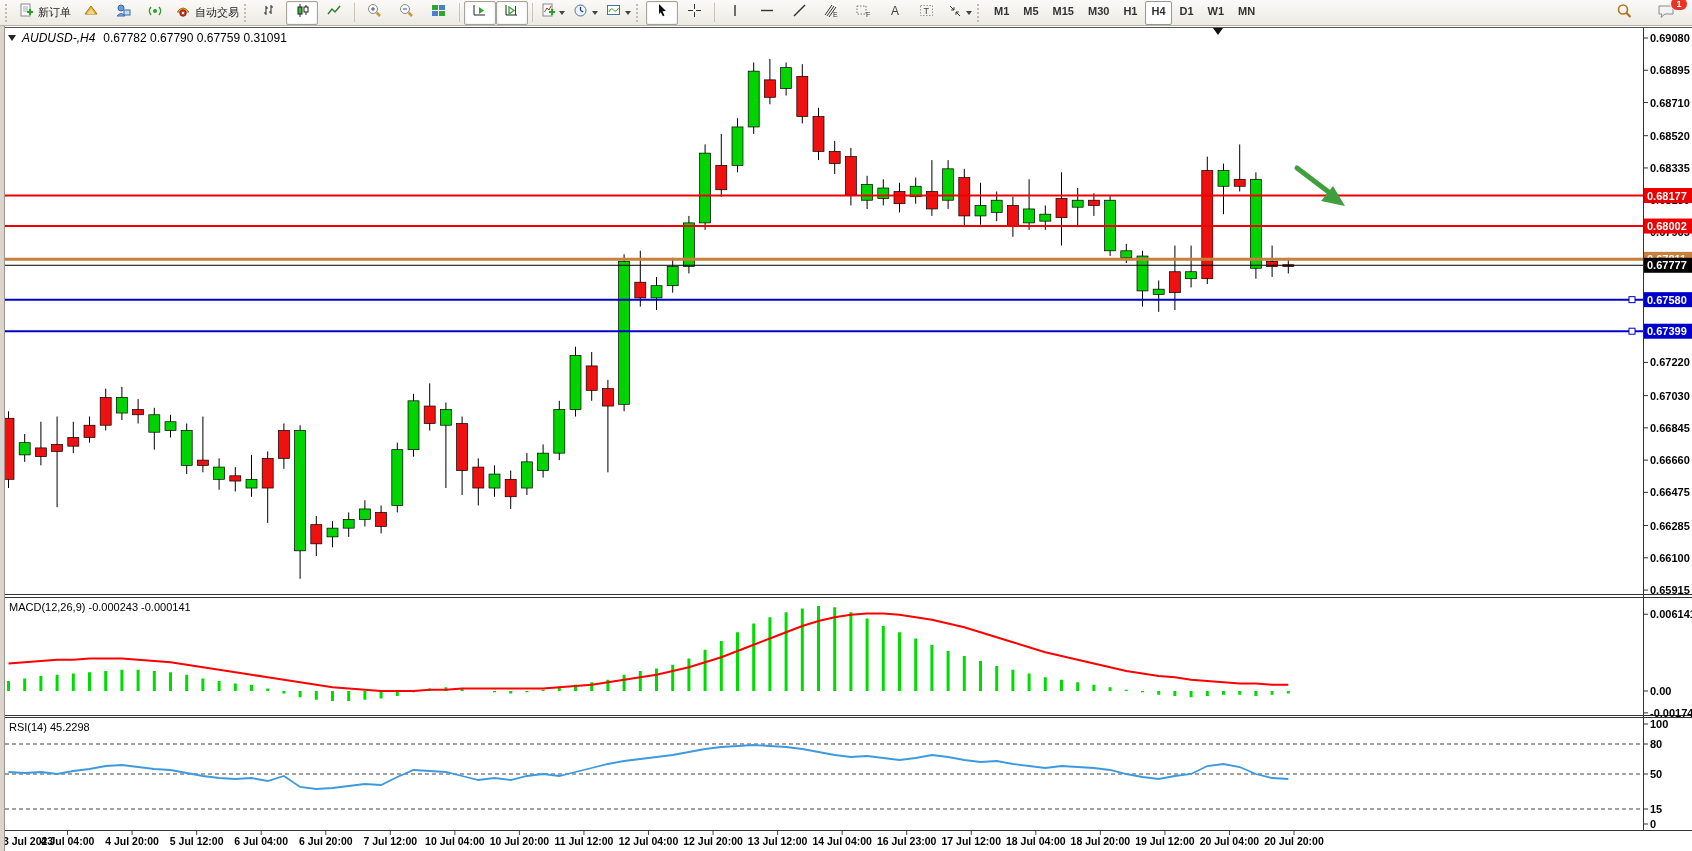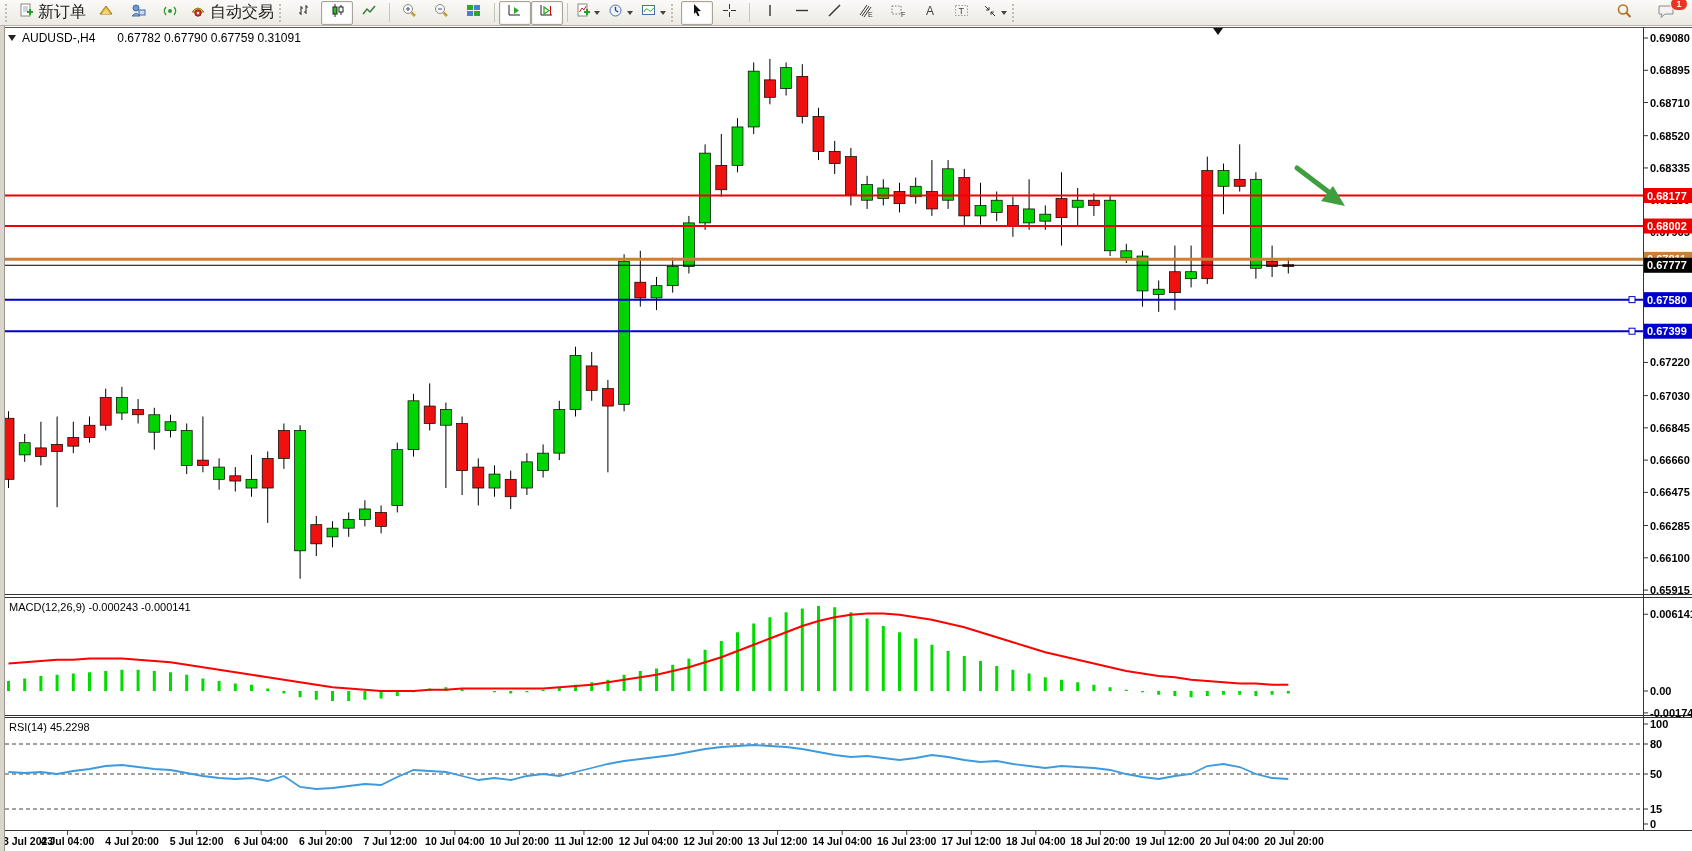--- a/index.html
+++ b/index.html
@@ -6,38 +6,38 @@
   body{width:1692px;height:851px;overflow:hidden;position:relative;}
   
   .toolbar{position:absolute;left:0;top:0;width:1692px;height:26px;box-sizing:border-box;
     background:linear-gradient(#fbfaf8,#edeae3);border-bottom:1px solid #b6b2a8;
     display:flex;align-items:center;padding:0 4px;z-index:10;}
   .grip{width:4px;height:18px;border-left:2px dotted #c2beb4;margin:0 4px 0 1px;}
   .tb-sep{width:1px;height:19px;background:#c9c5bb;margin:0 4px;}
   .tb-btn{height:22px;min-width:24px;display:flex;align-items:center;justify-content:center;
     border:1px solid transparent;border-radius:2px;background:transparent;padding:0 3px;cursor:default;}
   .tb-btn.active{background:#fff;border-color:#a8a49a;box-shadow:inset 0 0 2px #d8d4cc;}
-  .tb-label{font-size:16px;color:#1a1a1a;margin-left:4px;white-space:nowrap;}
+  .tb-label{font-size:11px;color:#1a1a1a;margin-left:4px;white-space:nowrap;}
   .caret{width:0;height:0;border-left:3px solid transparent;border-right:3px solid transparent;
     border-top:4px solid #444;margin-left:3px;}
   .tf-btn{font-size:11px;font-weight:bold;color:#333;padding:2px 5px;height:18px;line-height:14px;
     border:1px solid transparent;border-radius:2px;margin:0 1px;}
   .tf-btn.active{background:#fff;border-color:#9b978d;}
   .tb-right{margin-left:auto;display:flex;align-items:center;margin-right:6px;}
   .chat-wrap{position:relative;margin-left:10px;}
   .chat-badge{position:absolute;top:-5px;right:-7px;background:#e93323;color:#fff;font-size:9px;
     font-weight:bold;border-radius:8px;min-width:12px;height:12px;line-height:12px;text-align:center;
     padding:0 2px;border:1px solid #fff;}
   
   #chart-svg{position:absolute;left:0;top:0;z-index:1;}
   .overlay{position:absolute;z-index:5;}
   #chart-title{left:8px;top:31px;font-size:12px;color:#000;display:flex;align-items:center;}
   #chart-title .tri{width:0;height:0;border-left:4px solid transparent;border-right:4px solid transparent;
     border-top:6px solid #222;margin-right:6px;}
-  #chart-title .sym{margin-right:22px;}
+  #chart-title .sym{margin-right:8px;font-style:italic;}
   #shift-marker{left:1213px;top:28px;width:0;height:0;border-left:5px solid transparent;
     border-right:5px solid transparent;border-top:7px solid #111;}
   #left-frame{left:0;top:26px;width:4px;height:825px;background:#dad6ce;border-right:1px solid #9a968c;z-index:4;}
 </style>
 </head>
 <body>
 
 <div class="toolbar">
   <div class="grip"></div>
 
@@ -279,20 +279,31 @@
     <span>
       <svg width="16" height="15">
           <path d="M3 3 L7 7 M7 7 L7 4.2 M7 7 L4.2 7" stroke="#333" fill="none"></path>
           <path d="M13 13 L9 9 M9 9 L9 11.8 M9 9 L11.8 9" stroke="#333" fill="none"></path>
         </svg>
     </span>
     <span class="caret"></span>
   </div>
 
   <div class="grip"></div>
+  <div id="tf-group" style="display: flex;">
+      <div class="tf-btn">M1</div>
+      <div class="tf-btn">M5</div>
+      <div class="tf-btn">M15</div>
+      <div class="tf-btn">M30</div>
+      <div class="tf-btn">H1</div>
+      <div class="tf-btn active">H4</div>
+      <div class="tf-btn">D1</div>
+      <div class="tf-btn">W1</div>
+      <div class="tf-btn">MN</div>
+    </div>
 
   <div class="tb-right">
     <div class="tb-btn">
       <span>
         <svg width="17" height="16">
             <circle cx="7" cy="6.5" r="4.5" fill="none" stroke="#b2731f" stroke-width="1.6"></circle>
             <line x1="10.3" y1="9.8" x2="14.5" y2="14" stroke="#b2731f" stroke-width="2.2"></line>
           </svg>
       </span>
     </div>

